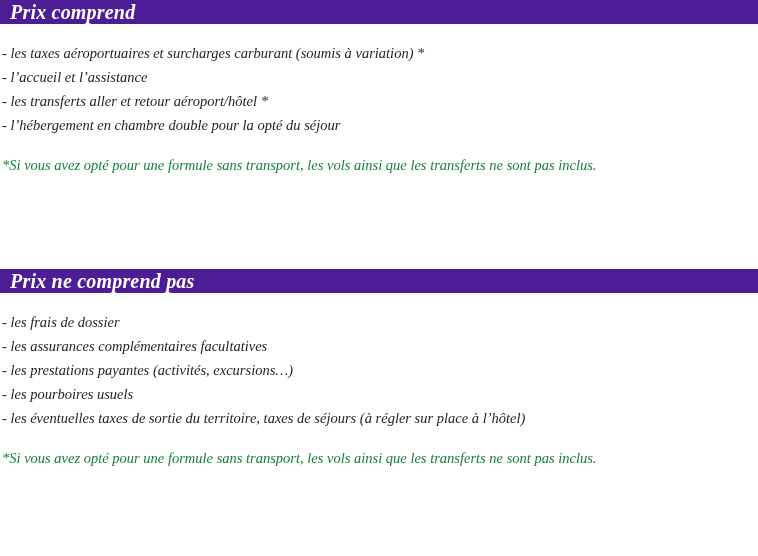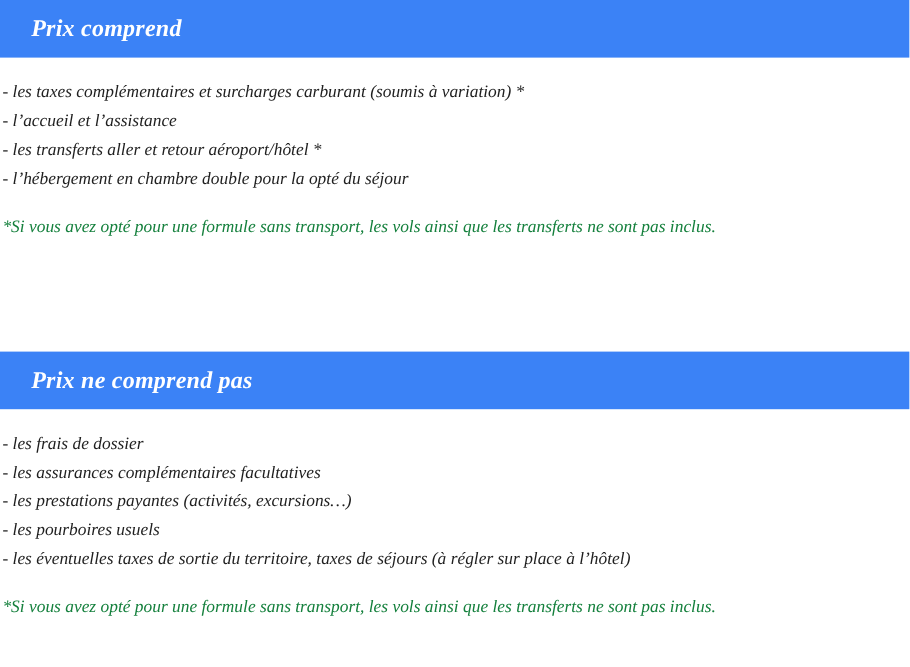--- a/index.html
+++ b/index.html
@@ -14,26 +14,26 @@
     color: #1a1a1a;
     overflow: hidden;
   }
   .page {
     position: relative;
     width: 758px;
     height: 556px;
     background: #ffffff;
   }
   .section-header {
-    background: #3b82f6;
+    background: #4c1d95;
     color: #ffffff;
-    height: 48px;
+    height: 24px;
     display: flex;
     align-items: center;
-    padding-left: 26px;
+    padding-left: 10px;
     box-sizing: border-box;
   }
   .section-header h2 {
     margin: 0;
     font-family: "Liberation Serif", serif;
     font-style: italic;
     font-weight: bold;
     font-size: 20px;
     line-height: 22px;
     letter-spacing: 0.2px;
@@ -77,21 +77,21 @@
 <body>
 
 <div class="page">
 
   <section id="section-included">
     <div class="section-header">
       <h2>Prix comprend</h2>
     </div>
     <div class="section-body">
       <ul class="list">
-        <li>- les taxes complémentaires et surcharges carburant (soumis à variation) *</li>
+        <li>- les taxes aéroportuaires et surcharges carburant (soumis à variation) *</li>
         <li>- l’accueil et l’assistance</li>
         <li>- les transferts aller et retour aéroport/hôtel *</li>
         <li>- l’hébergement en chambre double pour la opté du séjour</li>
       </ul>
       <p class="note">*Si vous avez opté pour une formule sans transport, les vols ainsi que les transferts ne sont pas inclus.</p>
       <div class="spacer"></div>
     </div>
   </section>
 
   <section id="section-excluded">

